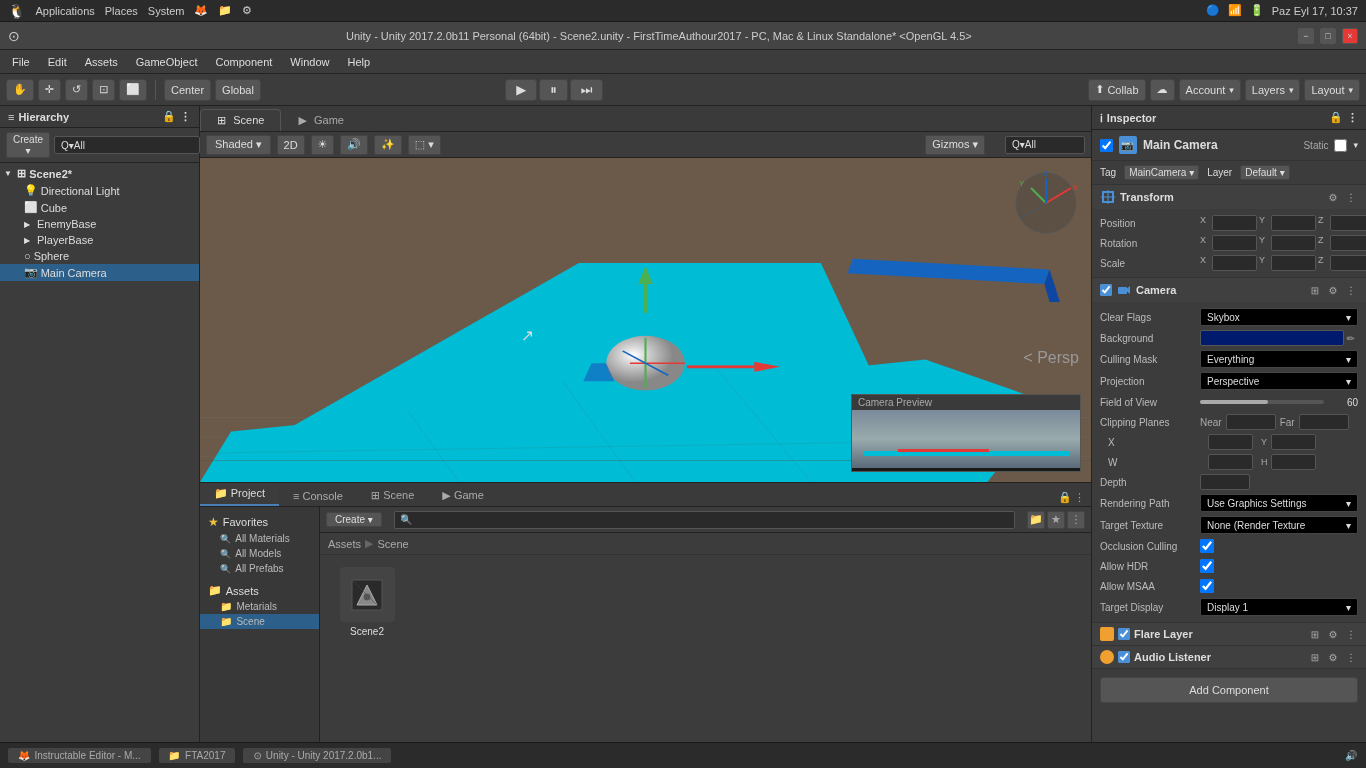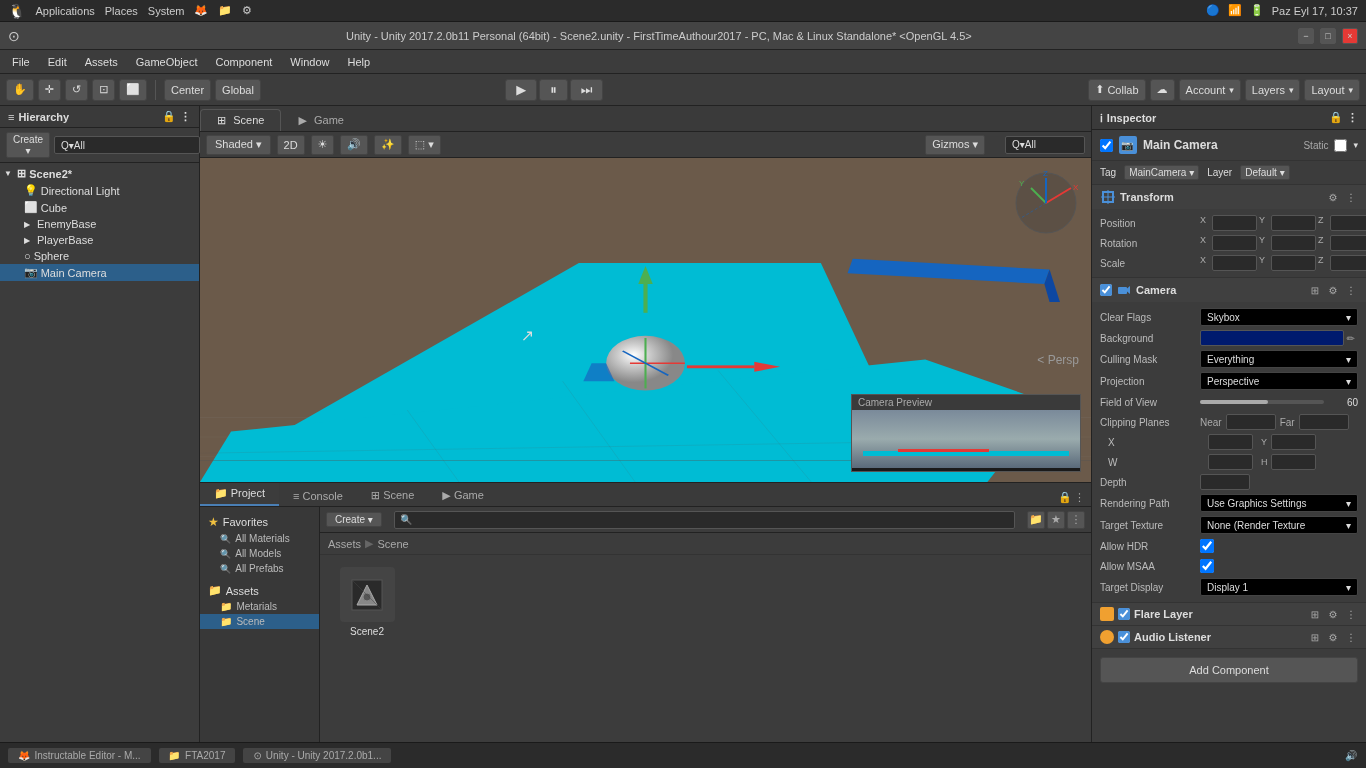--- a/index.html
+++ b/index.html
@@ -383,21 +383,21 @@
             <line x1="35" y1="35" x2="60" y2="20" stroke="#e53935" stroke-width="2"></line>
             <line x1="35" y1="35" x2="20" y2="20" stroke="#4caf50" stroke-width="2"></line>
             <line x1="35" y1="35" x2="35" y2="10" stroke="#1565c0" stroke-width="2"></line>
             <line x1="35" y1="35" x2="10" y2="50" stroke="#1565c0" stroke-width="1" stroke-dasharray="3,2" opacity="0.5"></line>
             <text x="62" y="22" font-size="8" fill="#e53935">X</text>
             <text x="8" y="18" font-size="8" fill="#4caf50">Y</text>
             <text x="32" y="8" font-size="8" fill="#1565c0">Z</text>
           </svg>
         </div>
 
-        <div style="position:absolute;bottom:115px;right:12px;font-size:12px;color:#999;">&lt; Persp</div>
+        <div style="position:absolute;bottom:115px;right:12px;font-size:16px;color:#999;">&lt; Persp</div>
 
         <div style="position:absolute;top:52%;left:36%;font-size:16px;color:#ddd;">↗</div>
 
         <div class="camera-preview">
           <div class="camera-preview-header">Camera Preview</div>
           <div class="camera-preview-view">
             <div class="preview-platform"></div>
             <div class="preview-line"></div>
           </div>
         </div>
@@ -678,20 +678,24 @@
         </div>
 
         <div class="field-row">
           <span class="field-label">Target Texture</span>
           <div class="dropdown-field">
             <span>None (Render Texture</span>
             <span>▾</span>
           </div>
         </div>
 
+        <div class="field-row">
+          <span class="field-label">Occlusion Culling</span>
+          <input type="checkbox" class="checkbox-field" checked="" style="">
+        </div>
 
         <div class="field-row">
           <span class="field-label">Allow HDR</span>
           <input type="checkbox" class="checkbox-field" checked="" style="">
         </div>
 
         <div class="field-row">
           <span class="field-label">Allow MSAA</span>
           <input type="checkbox" class="checkbox-field" checked="" style="">
         </div>

